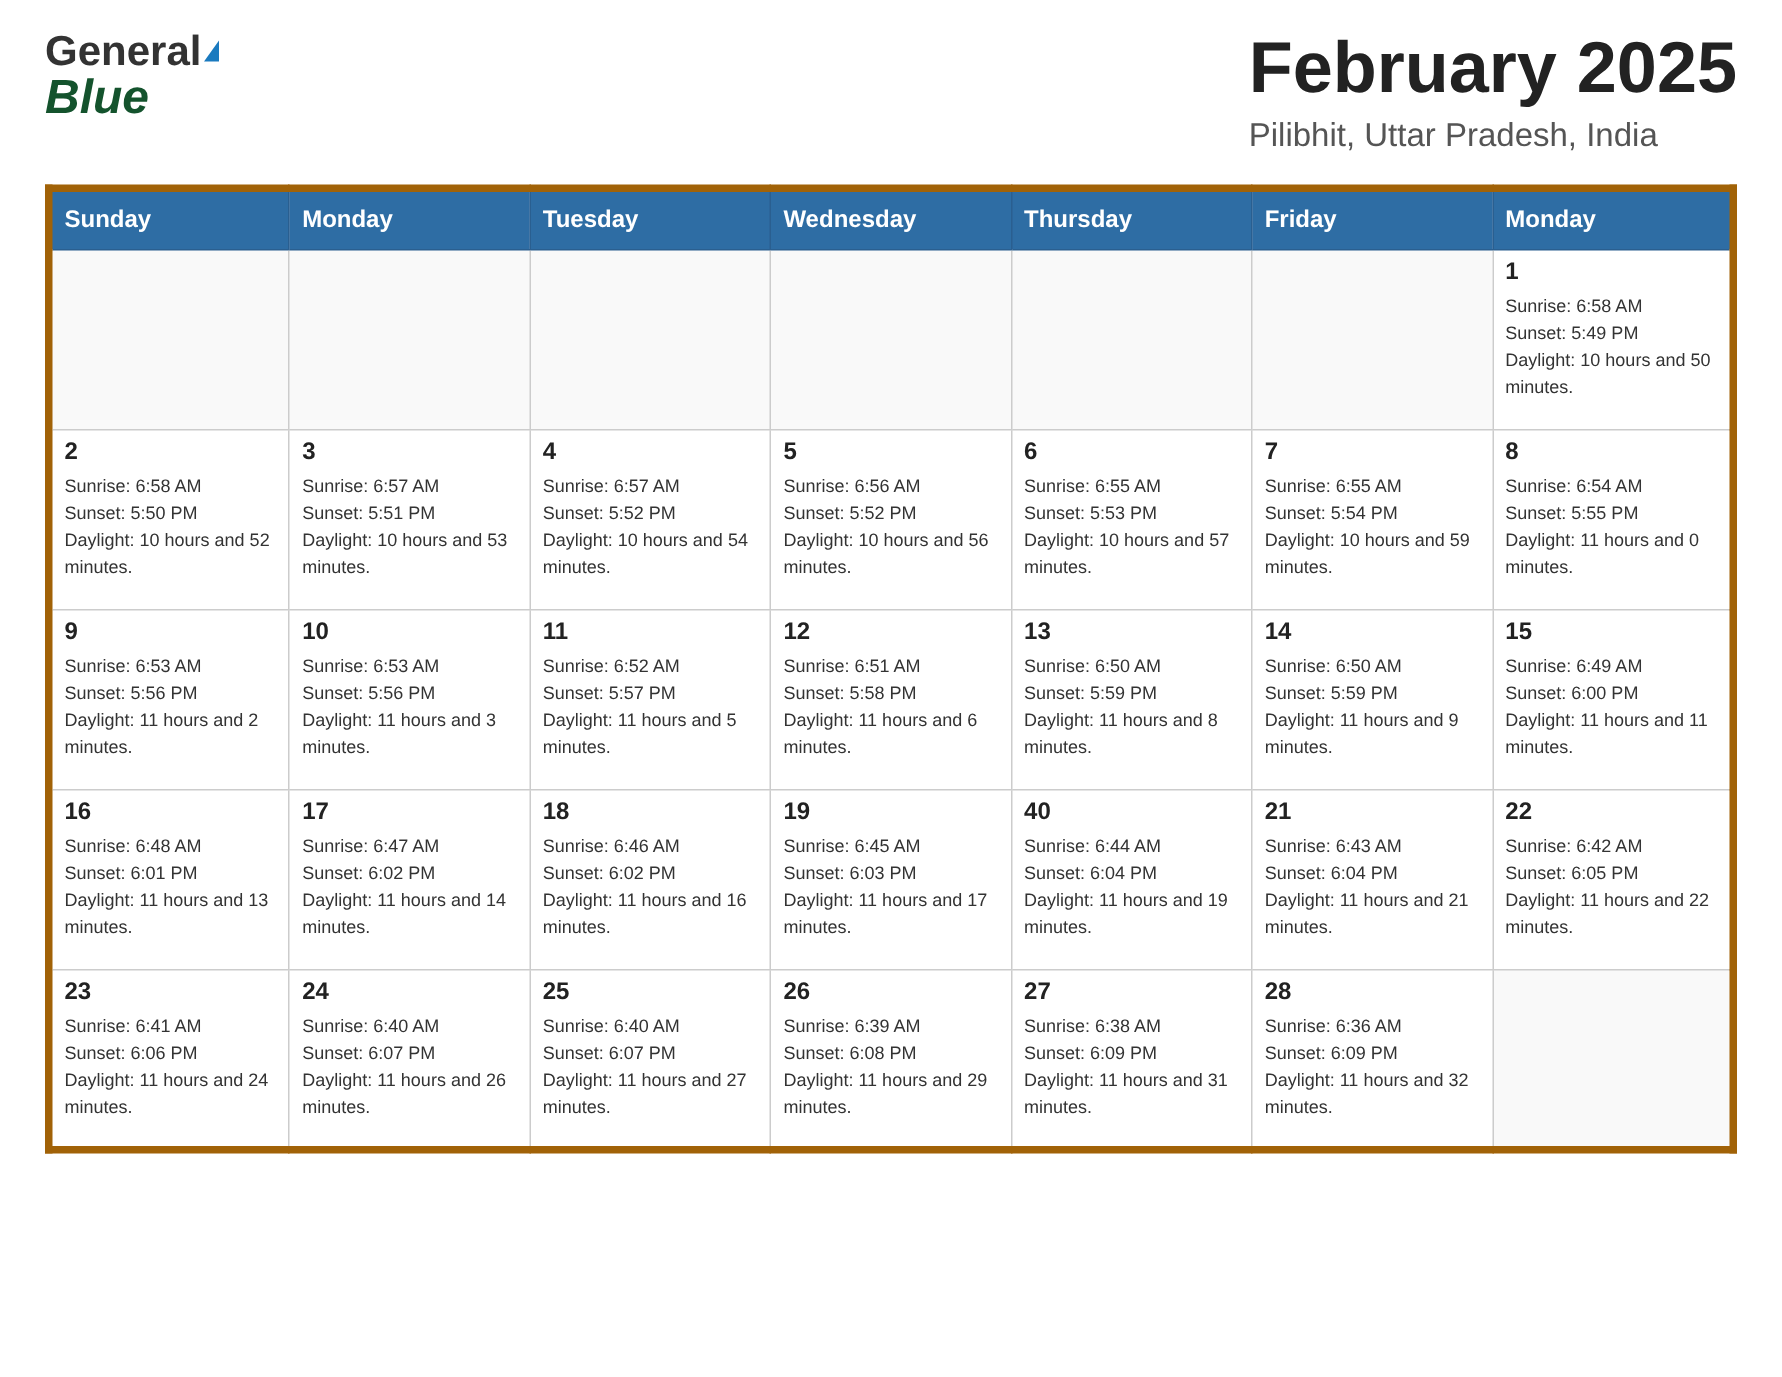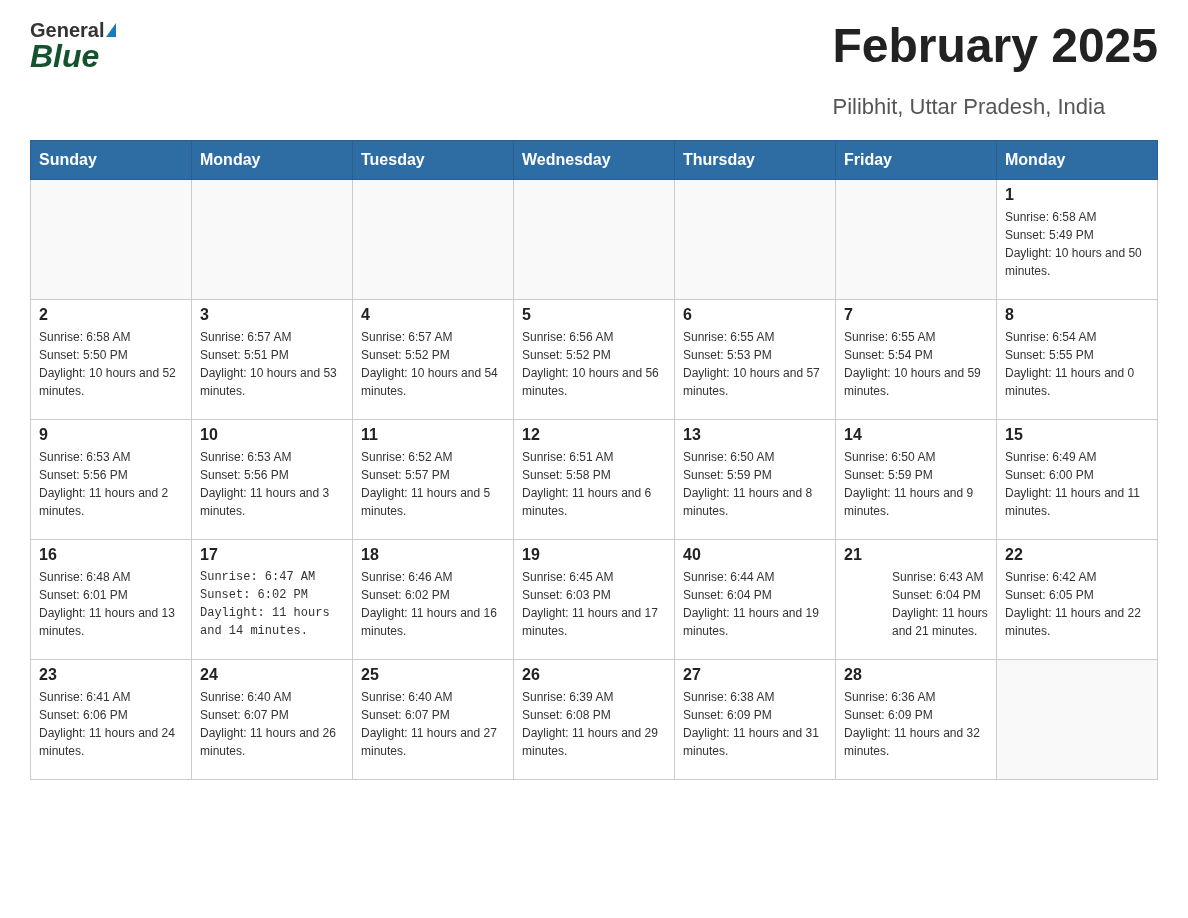--- a/index.html
+++ b/index.html
@@ -15,21 +15,21 @@
       justify-content: space-between;
       align-items: flex-start;
       margin-bottom: 20px;
     }
     .logo {
       display: flex;
       flex-direction: column;
       align-items: flex-start;
     }
     .logo-general {
-      font-size: 20px;
+      font-size: 28px;
       font-weight: bold;
       color: #333;
       line-height: 1;
     }
     .logo-blue {
       font-size: 32px;
       font-weight: bold;
       color: #14532d;
       line-height: 1;
       font-style: italic;
@@ -48,26 +48,26 @@
     .title-block h1 {
       font-size: 48px;
       font-weight: bold;
       color: #222;
       line-height: 1.1;
     }
     .title-block h2 {
       font-size: 22px;
       font-weight: normal;
       color: #555;
-      margin-top: 21px;
+      margin-top: 4px;
     }
     .calendar {
       width: 100%;
       border-collapse: collapse;
-      border: 1px solid #a16207;
+      border: 5px solid #a16207;
     }
     .calendar thead tr th {
       background-color: #2e6da4;
       color: #fff;
       padding: 10px 8px;
       font-size: 16px;
       font-weight: bold;
       text-align: left;
       border: 1px solid #2a5f90;
     }
@@ -234,21 +234,21 @@
       </tr>
       <tr>
         <td>
           <div class="day-number">16</div>
           <div class="day-info" style="white-space: pre-line;">Sunrise: 6:48 AM
 Sunset: 6:01 PM
 Daylight: 11 hours and 13 minutes.</div>
         </td>
         <td>
           <div class="day-number">17</div>
-          <div class="day-info" style="white-space: pre-line; font-family: Liberation Mono, monospace;">Sunrise: 6:47 AM
+          <div class="day-info" style="white-space: pre-line;">Sunrise: 6:47 AM
 Sunset: 6:02 PM
 Daylight: 11 hours and 14 minutes.</div>
         </td>
         <td>
           <div class="day-number">18</div>
           <div class="day-info" style="white-space: pre-line;">Sunrise: 6:46 AM
 Sunset: 6:02 PM
 Daylight: 11 hours and 16 minutes.</div>
         </td>
         <td>
@@ -258,21 +258,21 @@
 Daylight: 11 hours and 17 minutes.</div>
         </td>
         <td>
           <div class="day-number">40</div>
           <div class="day-info" style="white-space: pre-line;">Sunrise: 6:44 AM
 Sunset: 6:04 PM
 Daylight: 11 hours and 19 minutes.</div>
         </td>
         <td>
           <div class="day-number">21</div>
-          <div class="day-info" style="white-space: pre-line; margin-left: 48px;">Sunrise: 6:43 AM
+          <div class="day-info" style="white-space: pre-line;">Sunrise: 6:43 AM
 Sunset: 6:04 PM
 Daylight: 11 hours and 21 minutes.</div>
         </td>
         <td>
           <div class="day-number">22</div>
           <div class="day-info" style="white-space: pre-line;">Sunrise: 6:42 AM
 Sunset: 6:05 PM
 Daylight: 11 hours and 22 minutes.</div>
         </td>
       </tr>

